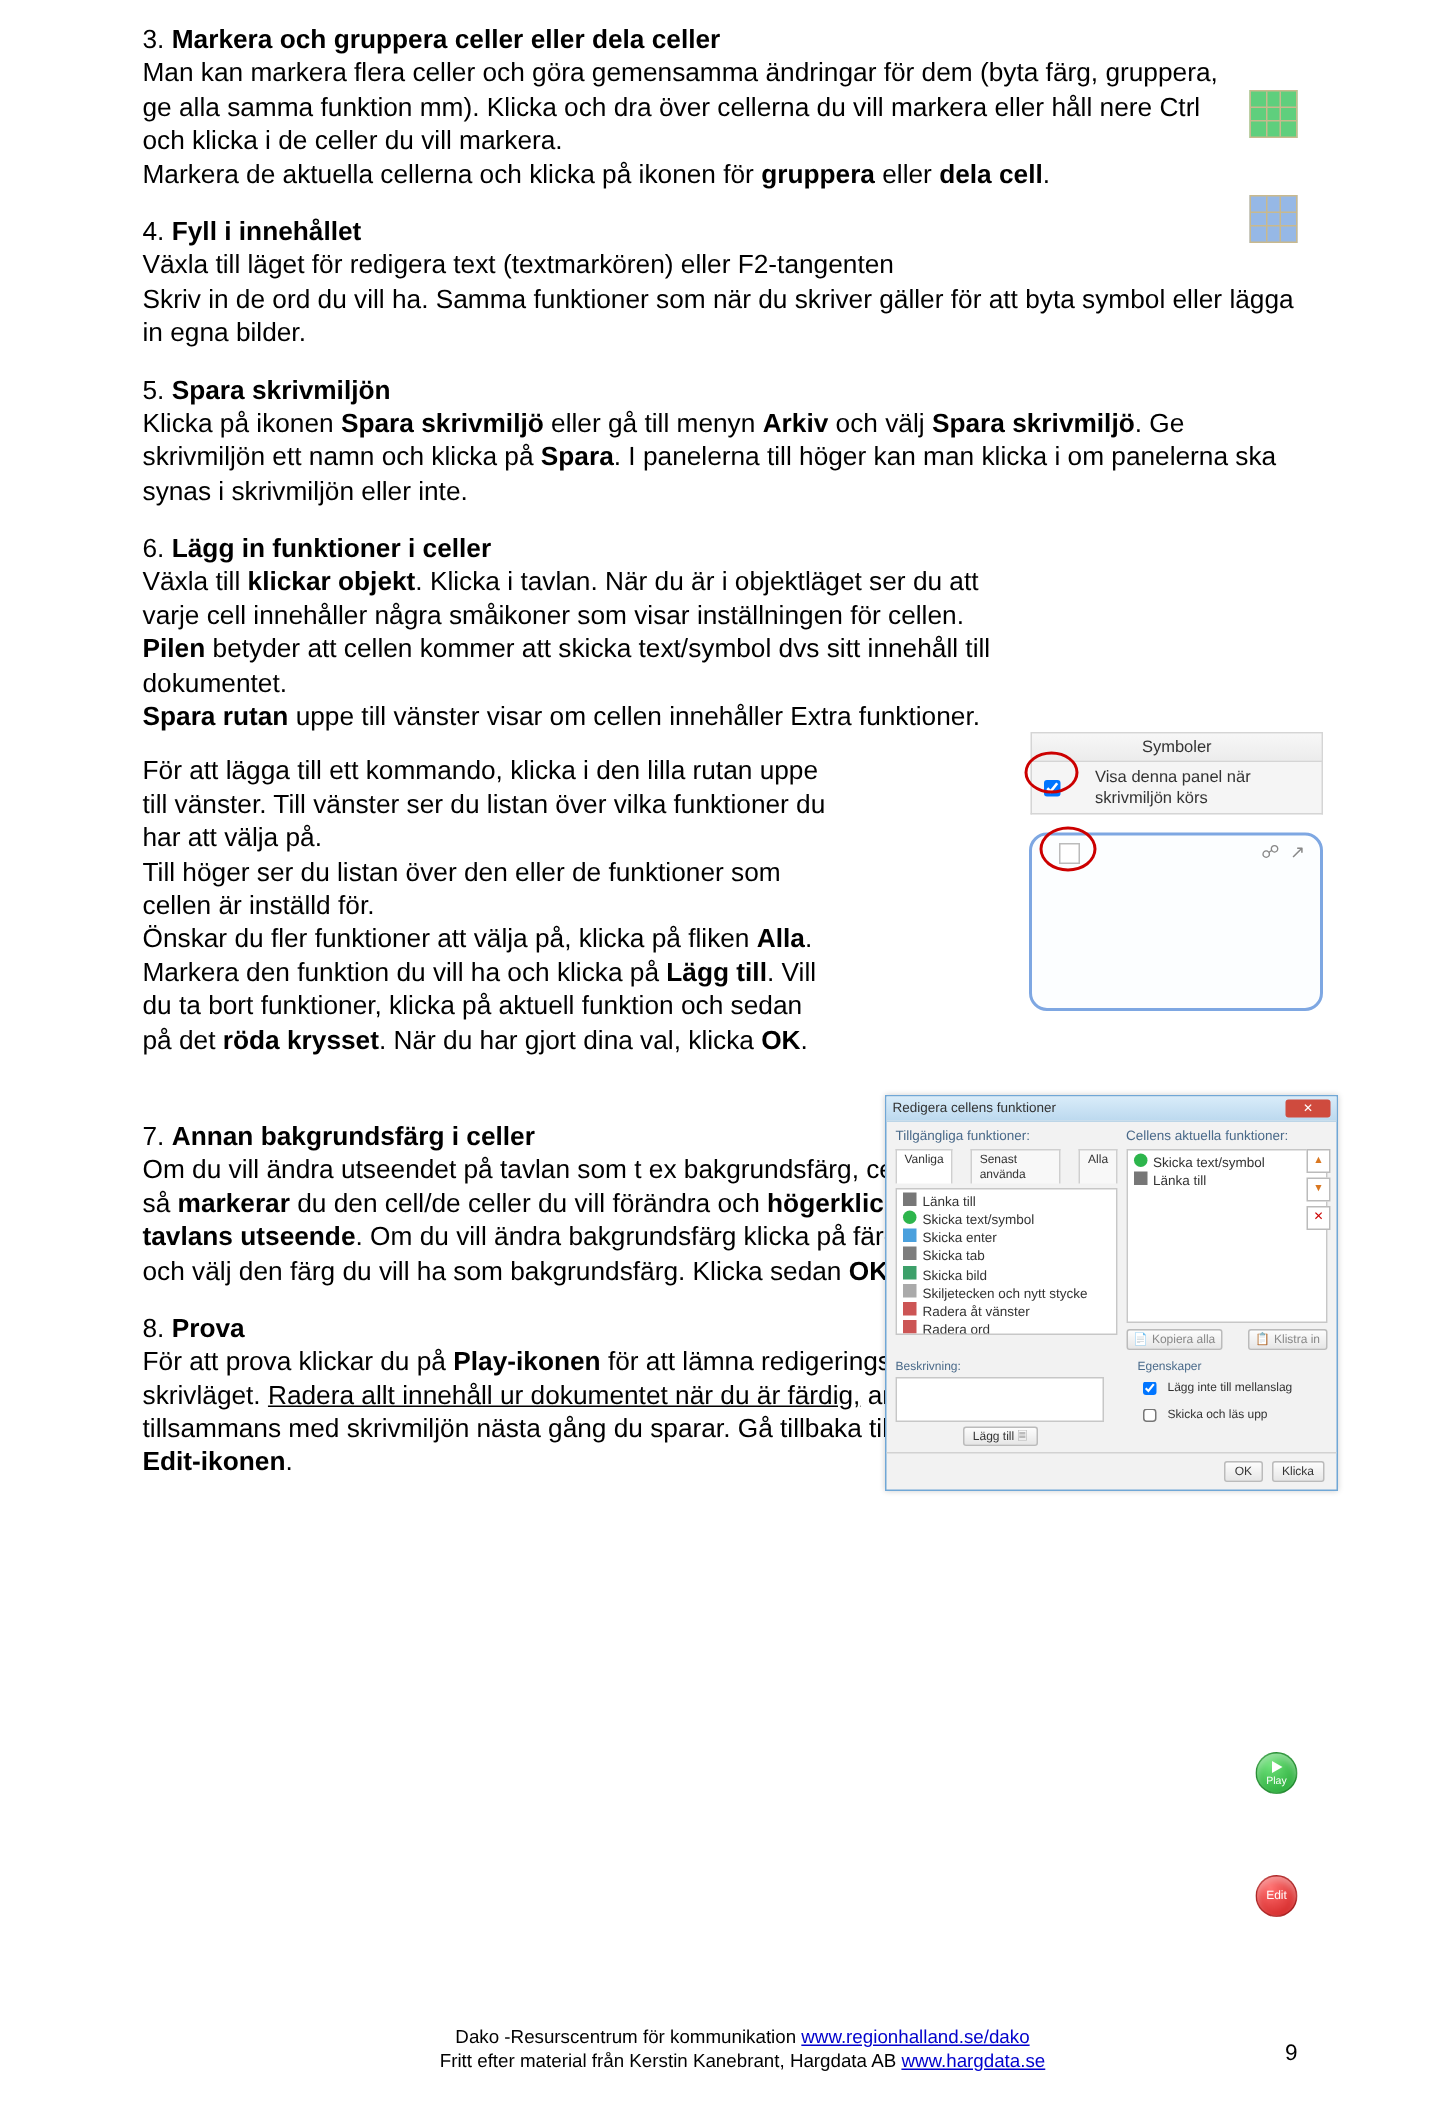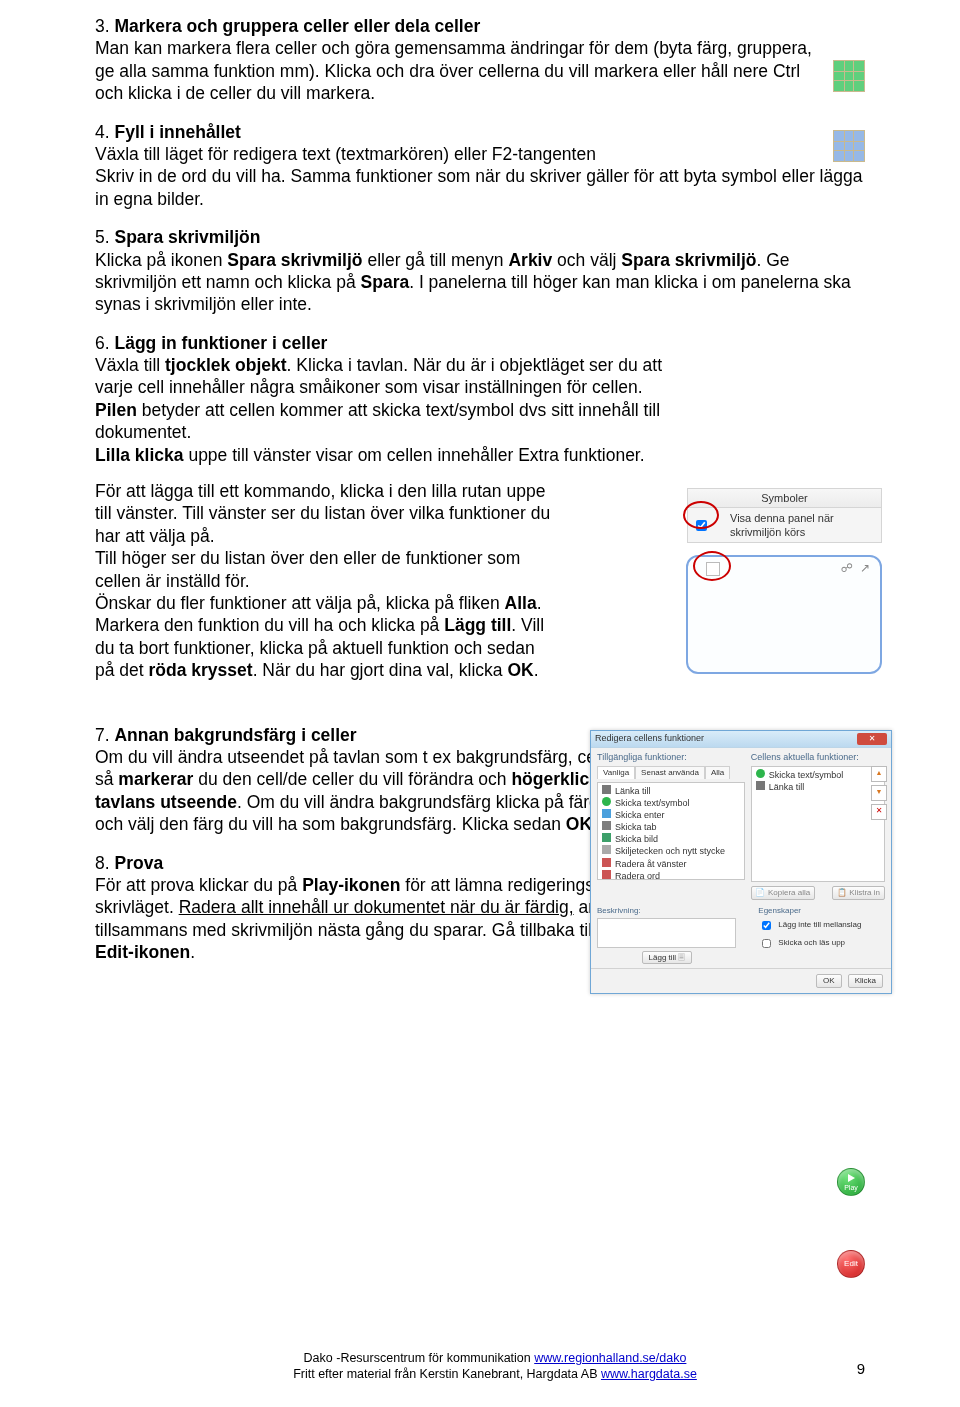--- a/index.html
+++ b/index.html
@@ -155,21 +155,21 @@
   .dialog .content {
     display: flex;
     gap: 6px;
     padding: 4px 6px 4px 6px;
   }
   .dialog .left-col { flex: 1.1; }
   .dialog .right-col { flex: 1; position: relative; }
   .dialog .col-header { color: #4a6a8a; margin-bottom: 2px; }
   .dialog .tabs {
     display: flex;
-    gap: 0;
+    gap: 12px;
     margin-bottom: 3px;
     font-size: 8px;
   }
   .dialog .tabs span {
     border: 1px solid #cfcfcf;
     border-bottom: none;
     padding: 1px 5px;
     background: #f8f8f8;
   }
   .dialog .tabs span.active {
@@ -331,20 +331,23 @@
 
 <div class="grid-icon green grid-icon-1"></div>
 <div class="grid-icon blue grid-icon-2"></div>
 
 <div class="sec">
   <p>
     <span>3.</span>
     <b>Markera och gruppera celler eller dela celler</b>
   </p>
   <p style="max-width:735px;">Man kan markera flera celler och göra gemensamma ändringar för dem (byta färg, gruppera, ge alla samma funktion mm). Klicka och dra över cellerna du vill markera eller håll nere Ctrl och klicka i de celler du vill markera.</p>
+  <p style="max-width:735px;">
+    <span>Markera de aktuella cellerna och klicka på ikonen för </span><b>gruppera</b><span> eller </span><b>dela cell</b><span>.</span>
+  </p>
 </div>
 
 <div class="sec">
   <p>
     <span>4.</span>
     <b>Fyll i innehållet</b>
   </p>
   <p>Växla till läget för redigera text (textmarkören) eller F2-tangenten</p>
   <p>Skriv in de ord du vill ha. Samma funktioner som när du skriver gäller för att byta symbol eller lägga in egna bilder.</p>
 </div>
@@ -374,24 +377,24 @@
   <span class="pilglyph">☍</span>
   <span class="arrowglyph">↗</span>
 </div>
 
 <div class="sec">
   <p>
     <span>6.</span>
     <b>Lägg in funktioner i celler</b>
   </p>
   <p style="max-width:570px;">
-    <span>Växla till </span><b>tjocklek objekt</b><span>. Klicka i tavlan. När du är i objektläget ser du att varje cell innehåller några småikoner som visar inställningen för cellen. </span><b>Pilen</b><span> betyder att cellen kommer att skicka text/symbol dvs sitt innehåll till dokumentet.</span>
+    <span>Växla till </span><b>klickar objekt</b><span>. Klicka i tavlan. När du är i objektläget ser du att varje cell innehåller några småikoner som visar inställningen för cellen. </span><b>Pilen</b><span> betyder att cellen kommer att skicka text/symbol dvs sitt innehåll till dokumentet.</span>
   </p>
   <p style="max-width:580px;">
-    <b>Lilla klicka</b><span> uppe till vänster visar om cellen innehåller Extra funktioner.</span>
+    <b>Spara rutan</b><span> uppe till vänster visar om cellen innehåller Extra funktioner.</span>
   </p>
   <div style="height:14px;"></div>
   <p style="max-width:460px;">För att lägga till ett kommando, klicka i den lilla rutan uppe till vänster. Till vänster ser du listan över vilka funktioner du har att välja på.</p>
   <p style="max-width:460px;">Till höger ser du listan över den eller de funktioner som cellen är inställd för.</p>
   <p style="max-width:460px;">
     <span>Önskar du fler funktioner att välja på, klicka på fliken </span><b>Alla</b><span>. Markera den funktion du vill ha och klicka på </span><b>Lägg till</b><span>. Vill du ta bort funktioner, klicka på aktuell funktion och sedan på det </span><b>röda krysset</b><span>. När du har gjort dina val, klicka </span><b>OK</b><span>.</span>
   </p>
 </div>
 
 <div class="dialog">

